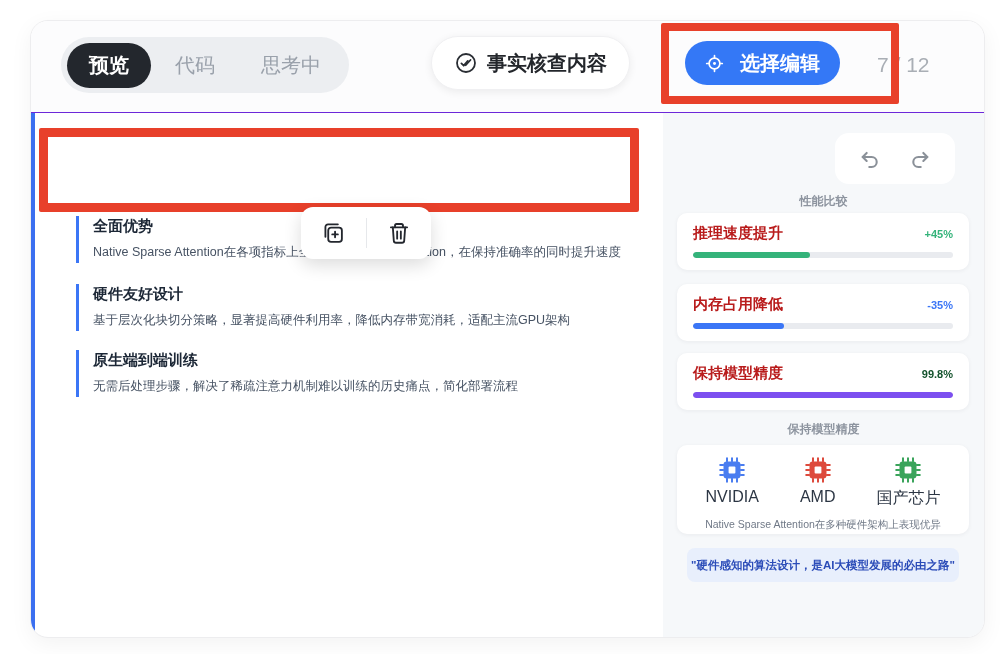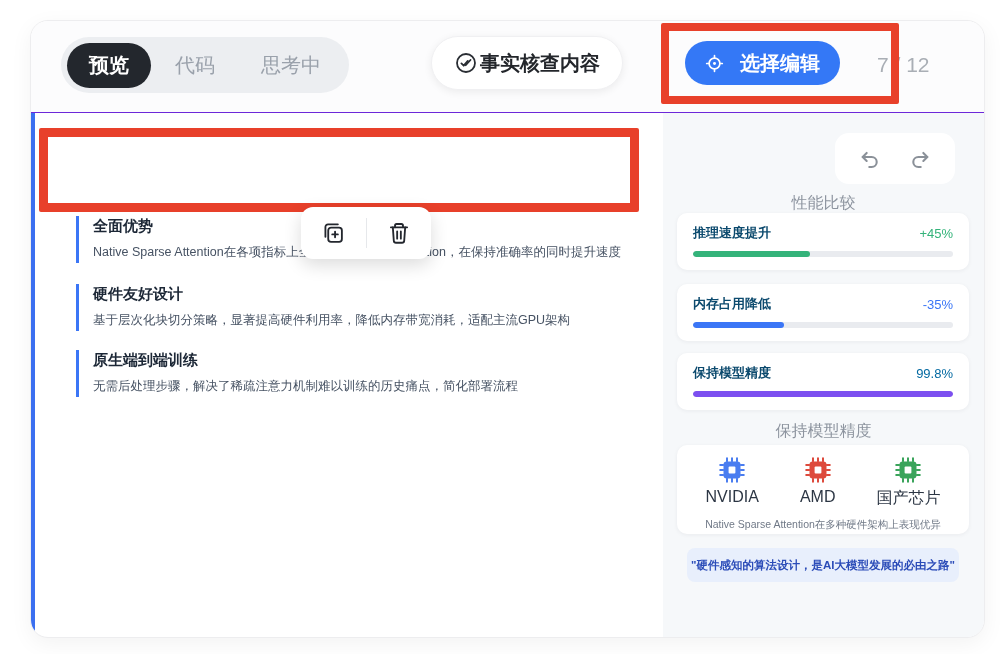--- a/index.html
+++ b/index.html
@@ -21,21 +21,21 @@
     background:#eceef1; border-radius:28px; display:flex; align-items:center;
     padding:0 6px; gap:2px;
   }
   .tab { padding:9px 22px; font-size:20px; color:#9aa1ab; font-weight:500;
     border-radius:24px; cursor:pointer; white-space:nowrap; }
   .tab.active { background:#23272d; color:#fff; font-weight:700; }
   .factcheck-btn {
     position:absolute; left:400px; top:15px; height:54px;
     background:#fff; border:1px solid #f0f0f2; border-radius:27px;
     box-shadow:0 2px 8px rgba(0,0,0,.07);
-    display:flex; align-items:center; gap:2px; padding:0 22px;
+    display:flex; align-items:center; gap:9px; padding:0 22px;
     font-size:20px; font-weight:600; color:#23262b; cursor:pointer;
   }
   .select-edit-btn {
     position:absolute; left:654px; top:20px; height:44px;
     background:var(--accent,#3478f6); border:none; border-radius:22px;
     display:flex; align-items:center; gap:16px; padding:0 20px;
     font-size:20px; font-weight:600; color:#fff; cursor:pointer; z-index:4;
   }
   .page-indicator { position:absolute; left:846px; top:32px; font-size:21px;
     color:#a9aeb5; z-index:2; white-space:nowrap; }
@@ -66,29 +66,29 @@
   .section p { font-size:12.5px; color:#465263; margin-top:8px; line-height:1.35; }
   .sec-0 { top:195px; } .sec-1 { top:263px; } .sec-2 { top:329px; } .sec-3 { top:389px; }
   
   .sidebar { position:absolute; left:632px; top:92px; right:0; bottom:0;
     background:#f6f8fa; z-index:1; }
   .undo-redo { position:absolute; right:29px; top:20px; width:120px; height:51px;
     background:#fff; border-radius:14px; display:flex; align-items:center;
     justify-content:center; gap:28px; }
   .ur-btn { display:flex; cursor:pointer; }
   .side-label { position:absolute; left:0; width:100%; text-align:center;
-    font-size:16px; color:#8d949f; }
+    font-size:12px; color:#8d949f;font-weight:bold; }
   .perf-label { top:80px; } .hw-label { top:308px; }
   .metric-card { position:absolute; left:14px; width:292px; height:57px;
     background:#fff; border-radius:10px; box-shadow:0 1px 4px rgba(31,41,55,.06);
     padding:11px 16px 0; }
   .mc-0 { top:100px; } .mc-1 { top:171px; } .mc-2 { top:240px; }
   .metric-row { display:flex; justify-content:space-between; align-items:center; }
-  .metric-label { font-size:13px; font-weight:700; color:#0c4a6e; }
-  .metric-value { font-size:13px; font-weight:400; }
+  .metric-label { font-size:15px; font-weight:700; color:#b91c1c; }
+  .metric-value { font-size:11px; font-weight:700; }
   .metric-track { margin-top:9px; height:6px; border-radius:3px; background:#e9ebef;
     overflow:hidden; }
   .metric-fill { height:100%; border-radius:3px; }
   .hw-card { position:absolute; left:14px; top:332px; width:292px; height:89px;
     background:#fff; border-radius:10px; box-shadow:0 1px 4px rgba(31,41,55,.06);
     padding:12px 8px 0; }
   .chip-row { display:flex; justify-content:space-around; }
   .chip-col { display:flex; flex-direction:column; align-items:center; gap:5px; }
   .chip-label { font-size:16px; color:#2c3644; }
   .hw-caption { text-align:center; font-size:10.5px; color:#707987; margin-top:9px; }
@@ -204,21 +204,21 @@
         <span class="metric-label">内存占用降低</span>
         <span class="metric-value" style="color: rgb(59, 118, 246);">-35%</span>
       </div>
       <div class="metric-track">
           <div class="metric-fill" style="width: 35%; background: rgb(59, 118, 246);"></div>
         </div>
     </div>
     <div class="metric-card mc-2">
       <div class="metric-row">
         <span class="metric-label">保持模型精度</span>
-        <span class="metric-value" style="color: #0369a1;">99.8%</span>
+        <span class="metric-value" style="color: #14532d;">99.8%</span>
       </div>
       <div class="metric-track">
           <div class="metric-fill" style="width: 100%; background: rgb(124, 79, 240);"></div>
         </div>
     </div>
 
     <div class="side-label hw-label">保持模型精度</div>
 
     <div class="hw-card">
       <div class="chip-row">

